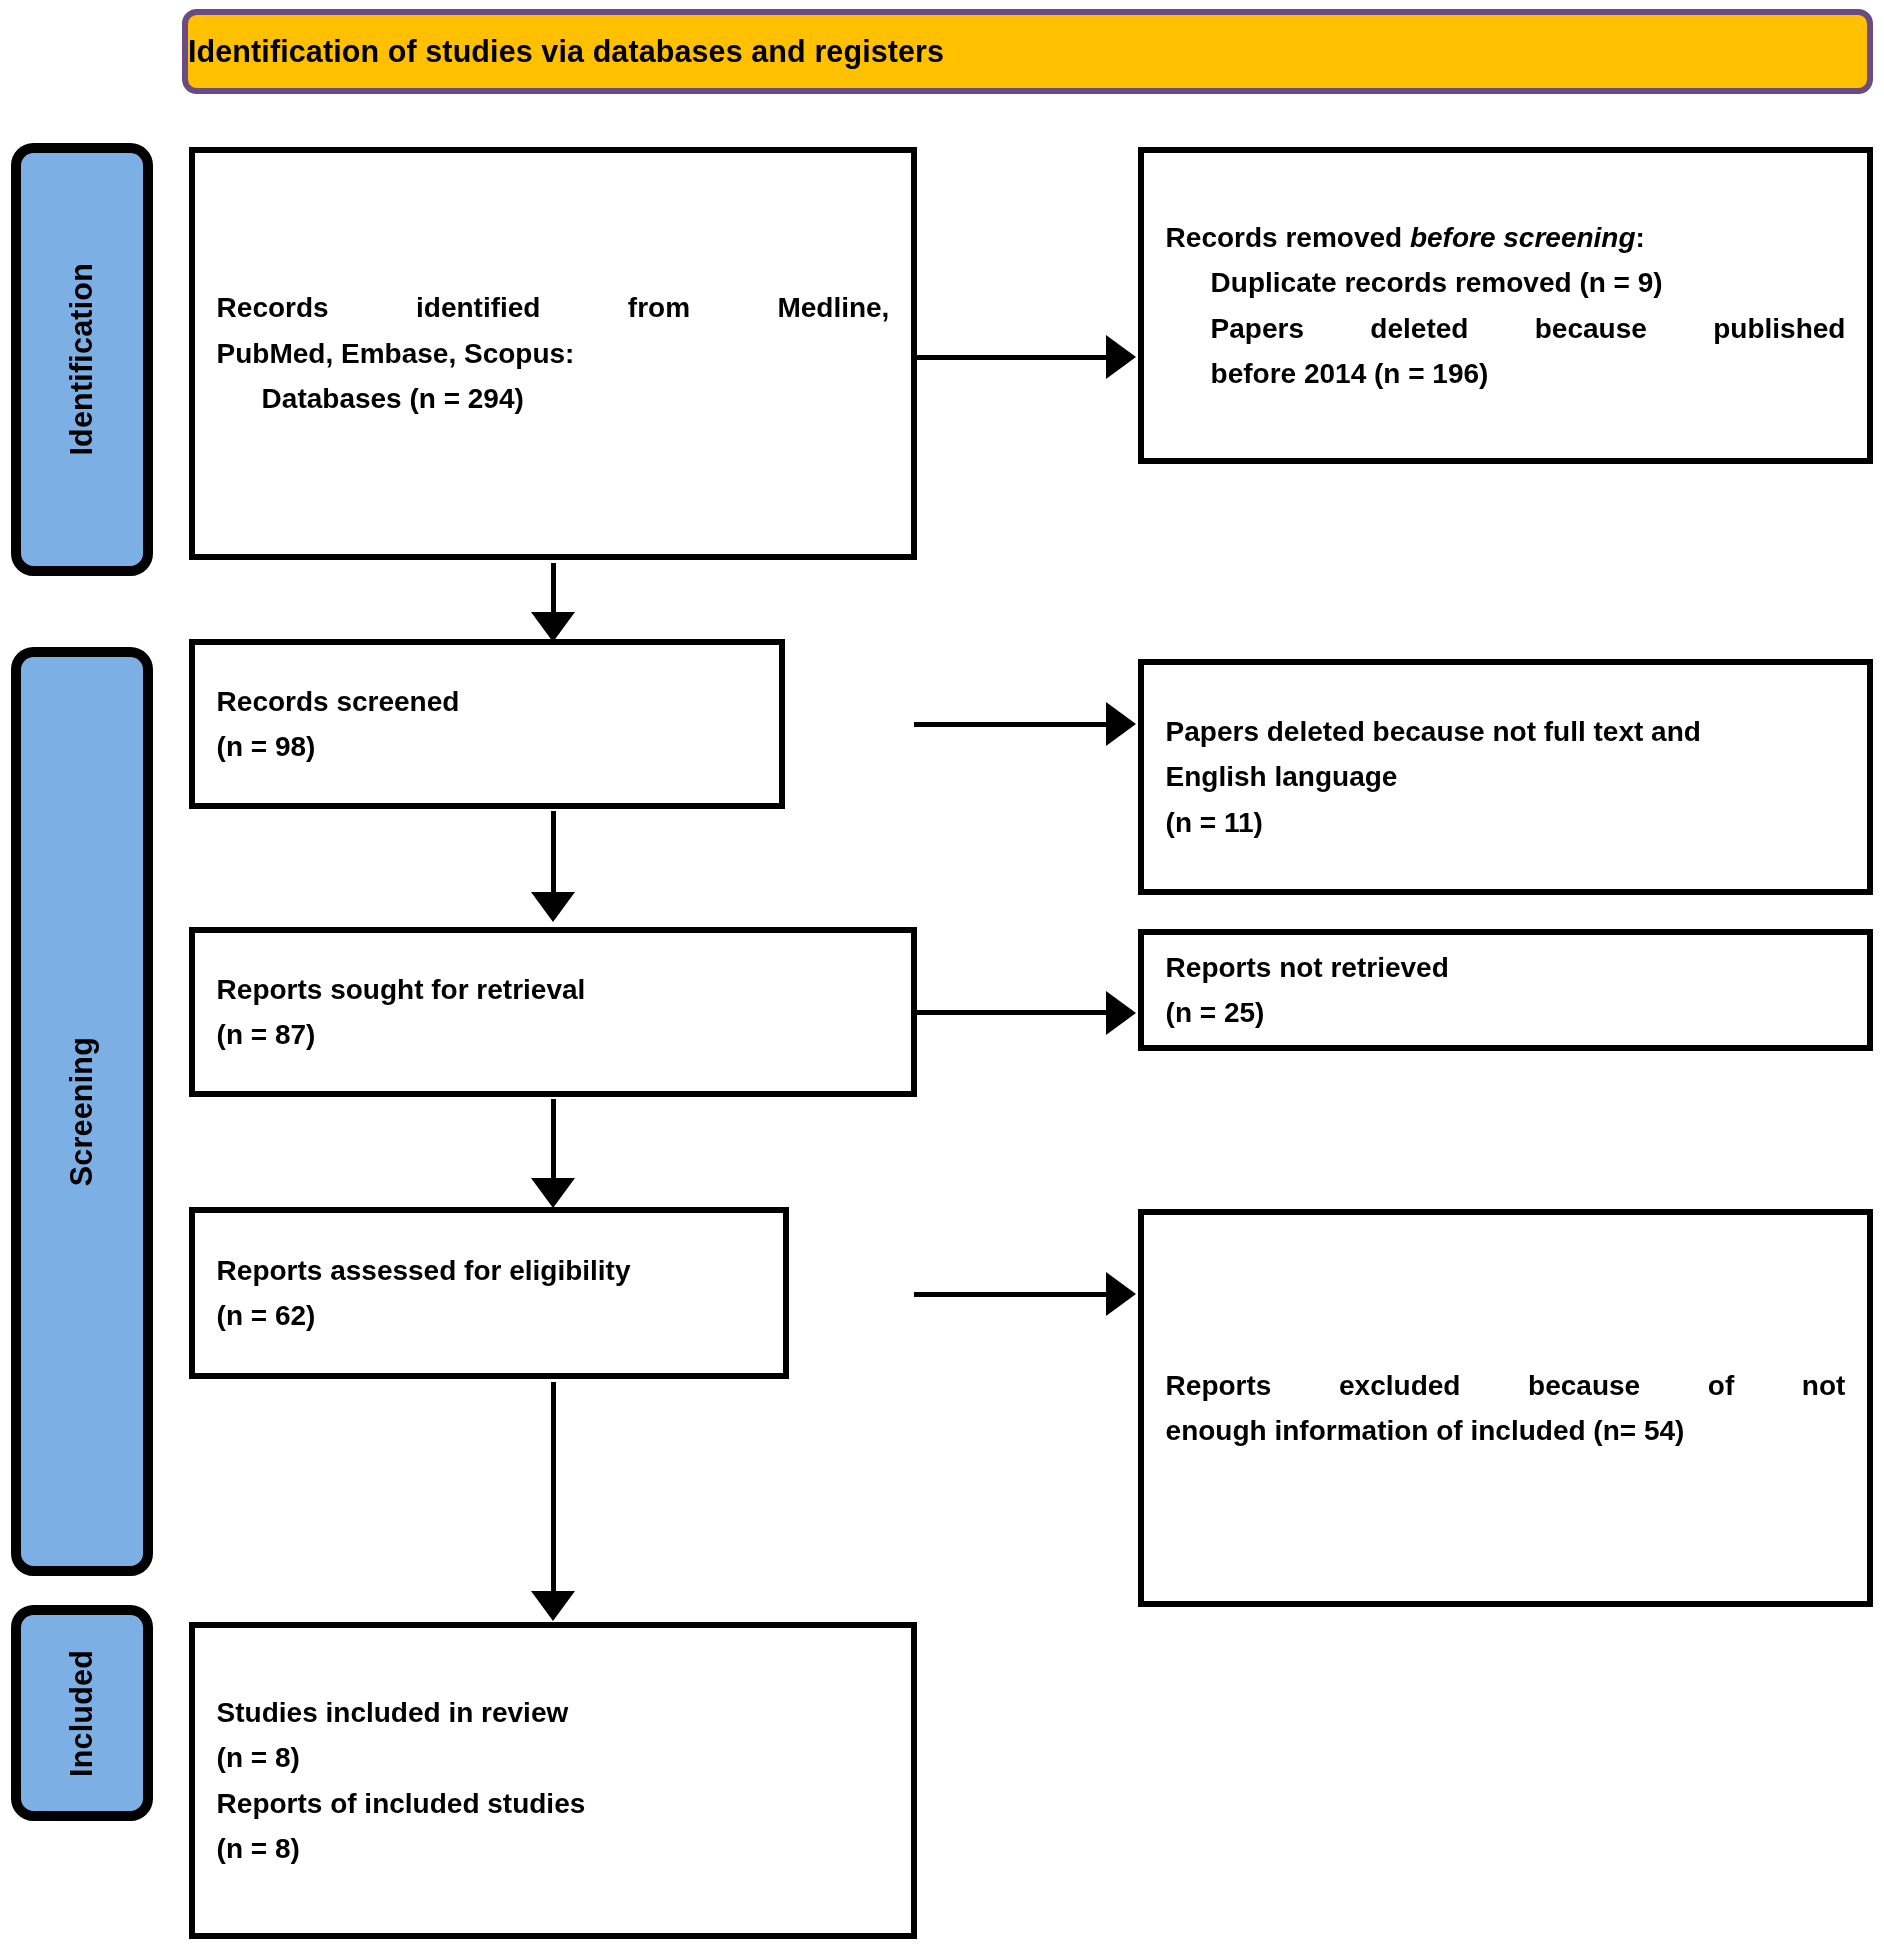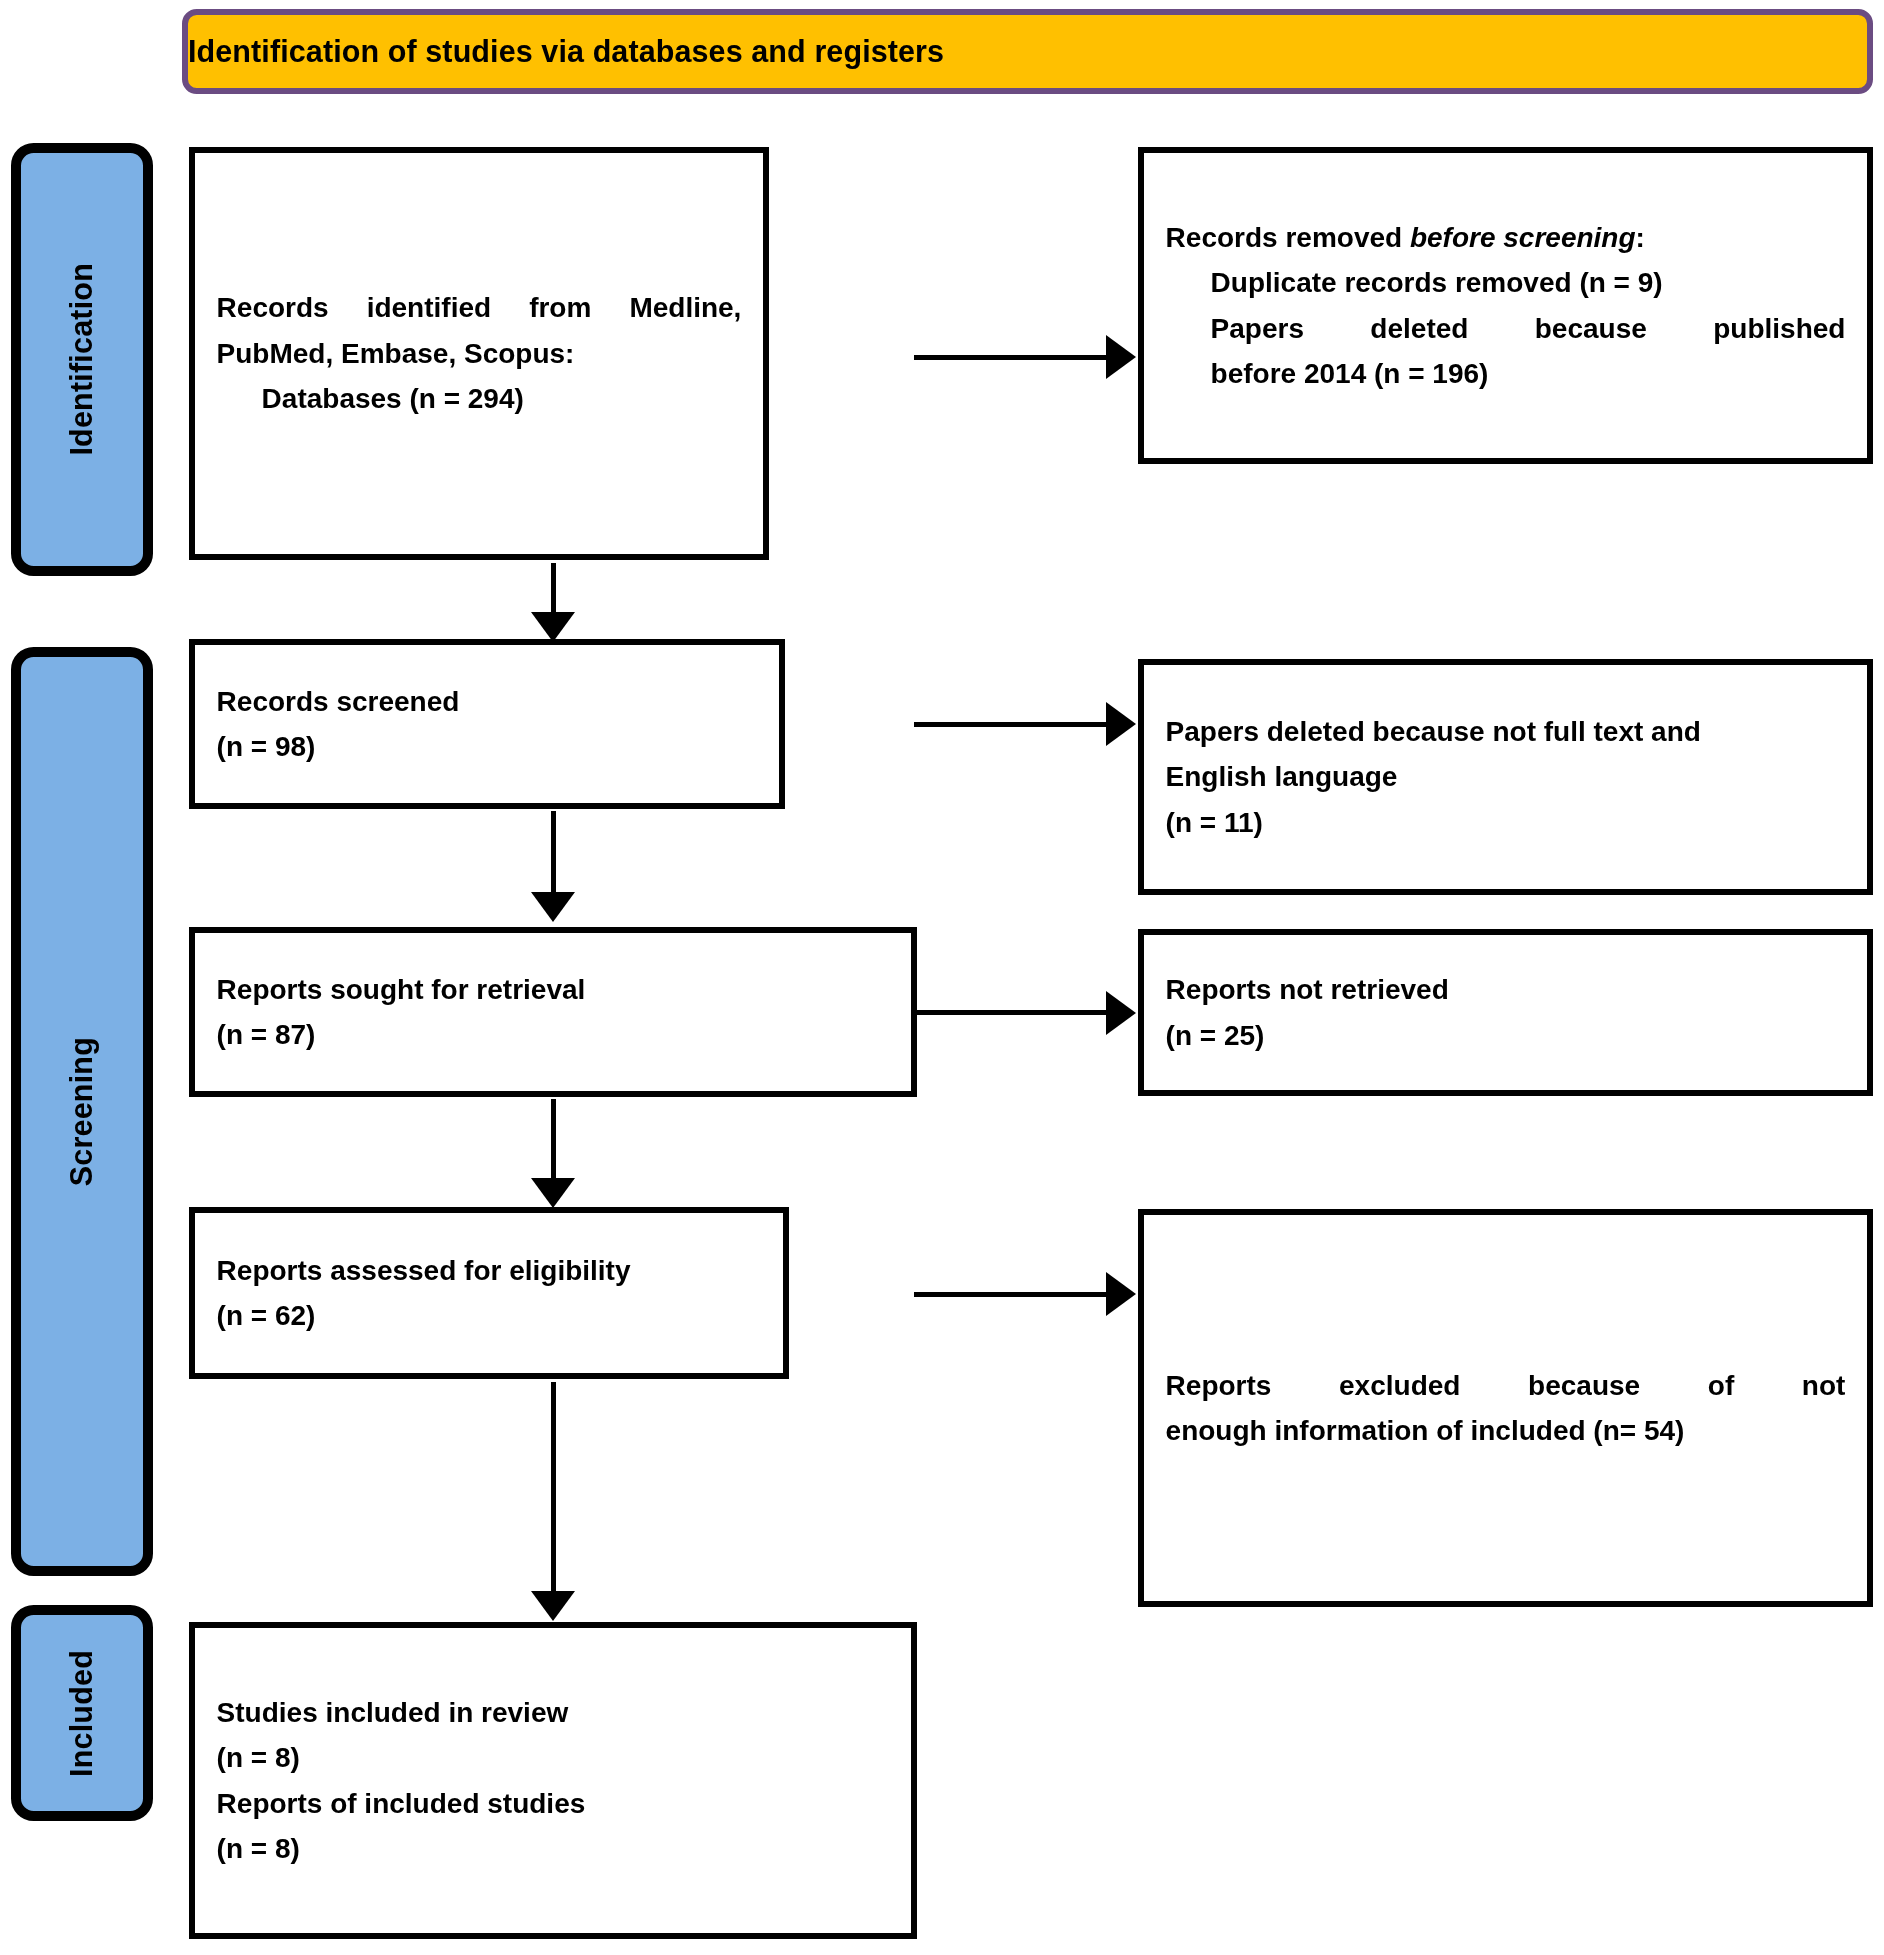--- a/index.html
+++ b/index.html
@@ -94,30 +94,30 @@
   }
   .box p.indent { padding-left: 45px; }
   .box p.indent-hang {
     padding-left: 45px;
     text-align: justify;
     text-align-last: justify;
   }
   .box p em { font-style: italic; }
 
   
-  #box-identified  { left: 189px; top: 147px;  width: 580px; height: 413px; }
+  #box-identified  { left: 189px; top: 147px;  width: 728px; height: 413px; }
   #box-screened    { left: 189px; top: 639px; width: 596px; height: 170px; }
   #box-sought      { left: 189px; top: 927px; width: 728px; height: 170px; }
   #box-assessed    { left: 189px; top: 1207px; width: 600px; height: 172px; }
   #box-included    { left: 189px; top: 1622px; width: 728px; height: 317px; }
 
   
   #box-removed     { left: 1138px; top: 147px;  width: 735px; height: 317px; }
   #box-notfulltext { left: 1138px; top: 659px; width: 735px; height: 236px; }
-  #box-notretrieved{ left: 1138px; top: 929px; width: 735px; height: 167px; }
+  #box-notretrieved{ left: 1138px; top: 929px; width: 735px; height: 122px; }
   #box-excluded    { left: 1138px; top: 1209px; width: 735px; height: 398px; }
 
   
   .vline {
     position: absolute;
     width: 5.4px;
     background: #000000;
   }
   .vhead {
     position: absolute;

